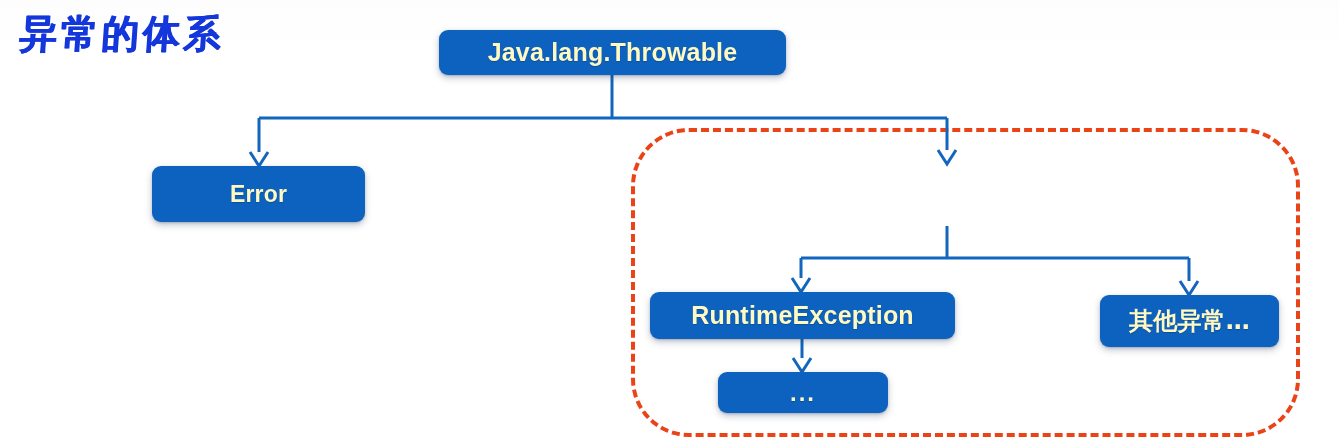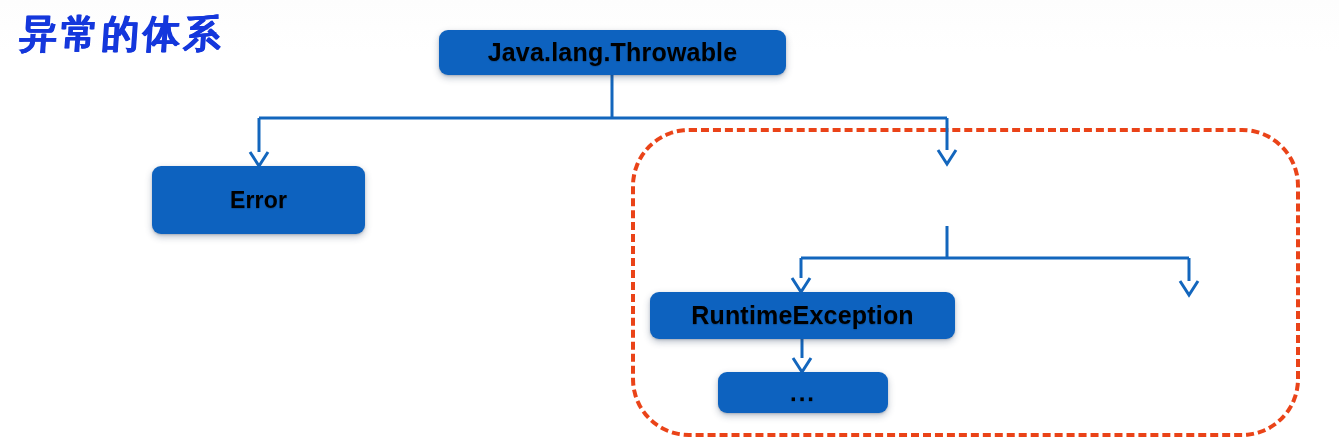--- a/index.html
+++ b/index.html
@@ -54,42 +54,42 @@
   }
 
   
   .node {
     position: absolute;
     box-sizing: border-box;
     display: flex;
     align-items: center;
     justify-content: center;
     border-radius: 9px;
-    color: #000000;
+    color: #fef9c3;
     font-weight: 700;
     white-space: nowrap;
     letter-spacing: 0.2px;
   }
   .node.blue {
     background: #0d62bf;
     box-shadow: 0 3px 7px rgba(40, 60, 90, 0.30),
                 0 1px 2px rgba(40, 60, 90, 0.22);
     text-shadow: 0 1px 1px rgba(0,0,0,0.18);
   }
   .node.orange {
     background: #cd6449;
     border: 6px solid #ffffff;
     border-radius: 14px;
     box-shadow: 0 3px 8px rgba(40, 60, 90, 0.30),
                 0 1px 2px rgba(40, 60, 90, 0.20);
     text-shadow: 0 1px 1px rgba(0,0,0,0.18);
   }
 
   #node-throwable { left: 439px; top: 30px;  width: 347px; height: 45px; font-size: 25px; }
-  #node-error     { left: 152px; top: 166px; width: 213px; height: 68px; font-size: 23px; }
+  #node-error     { left: 152px; top: 166px; width: 213px; height: 56px; font-size: 23px; }
   #node-exception { left: 840px; top: 165px; width: 214px; height: 60px; font-size: 25px; }
   #node-runtime   { left: 650px; top: 292px; width: 305px; height: 47px; font-size: 25px; text-align: center; }
   #node-other     { left: 1100px;top: 295px; width: 179px; height: 52px; font-size: 24px;
                     font-family: "DejaVu Sans", "Liberation Sans", sans-serif; }
   #node-ellipsis  { left: 718px; top: 372px; width: 170px; height: 41px; font-size: 24px;
                     letter-spacing: 2px; }
 </style>
 </head>
 <body>
 
@@ -123,16 +123,17 @@
     </g>
   </svg>
 
   <div id="node-throwable" class="node blue">Java.lang.Throwable</div>
 
   <div id="node-error" class="node blue">Error</div>
 
 
   <div id="node-runtime" class="node blue">RuntimeException</div>
 
+  <div id="node-other" class="node blue">其他异常…</div>
 
   <div id="node-ellipsis" class="node blue">...</div>
 
 </div>
 
 </body></html>

